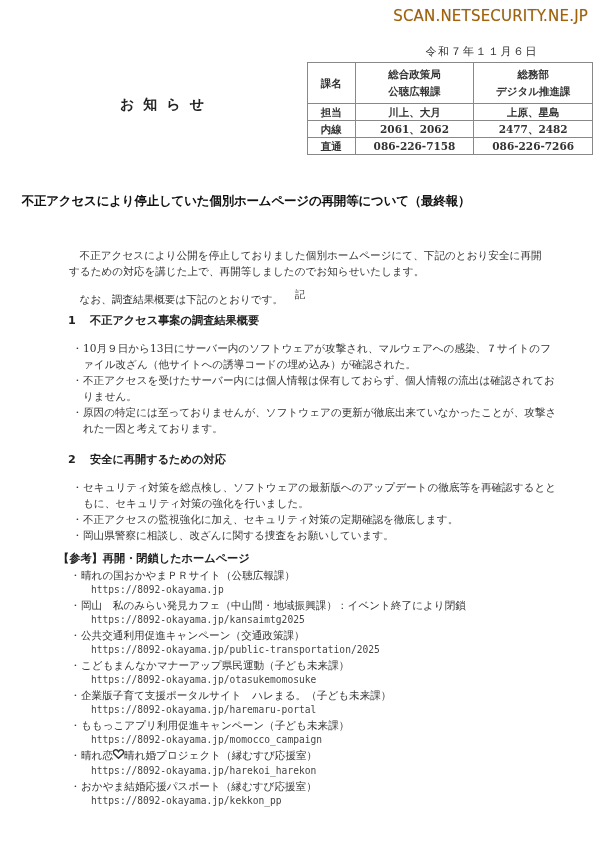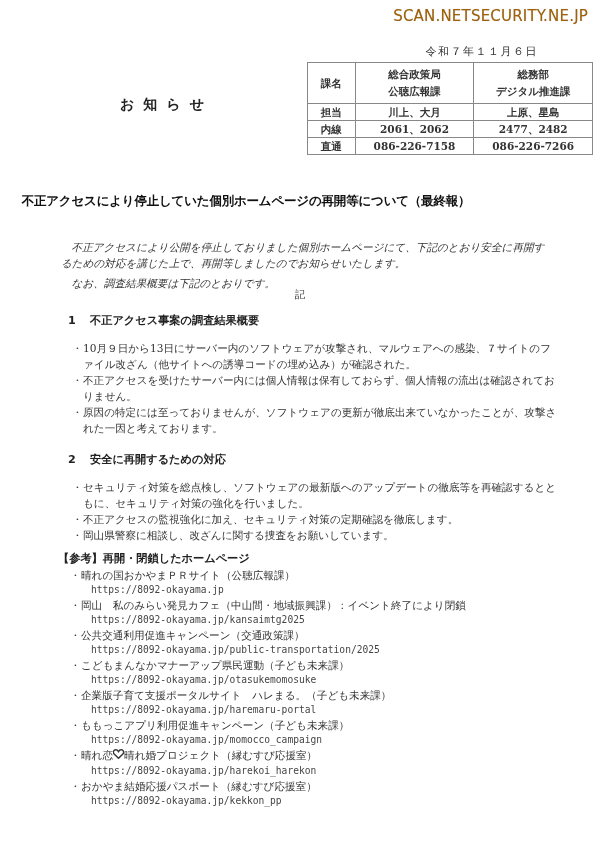--- a/index.html
+++ b/index.html
@@ -38,21 +38,21 @@
   table.contact tr.head td.col div { line-height: 17px; }
   .doc-title {
     position: absolute; top: 193px; left: 0; width: 492px; text-align: center;
     font-family: "DejaVu Sans", "Liberation Sans", sans-serif;
     font-weight: bold; font-size: 12.5px; color: #111; letter-spacing: -0.2px;
   }
   .intro {
     position: absolute; top: 235px; left: 57px; width: 500px;
     font-size: 10.6px; line-height: 16px; color: #333;
   }
-  .intro p { margin: 4px; font-style: italic; }
+  .intro p { margin: 12px; }
   .ki {
     position: absolute; top: 288px; left: 0; width: 600px; text-align: center;
     font-size: 10.5px; color: #444;
   }
   .section {
     position: absolute; left: 58px; width: 500px;
     font-size: 10.6px; line-height: 16px; color: #333;
   }
   .section h2 {
     margin: 10px; font-family: "DejaVu Sans", "Liberation Sans", sans-serif;

